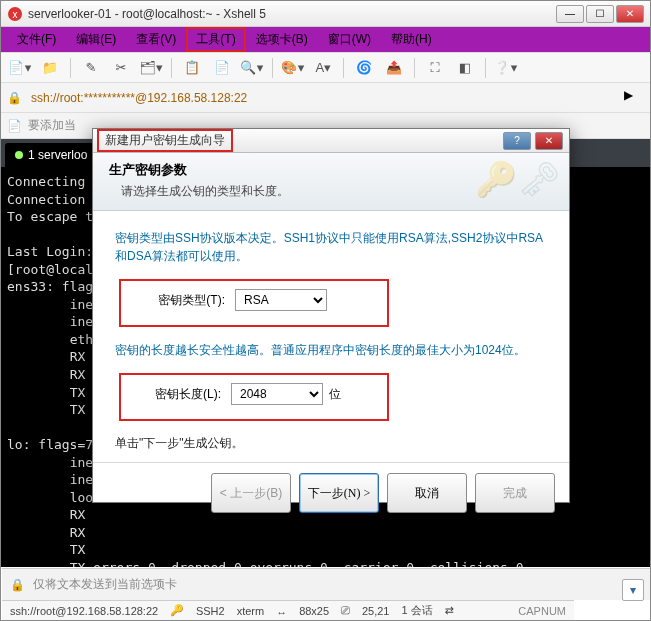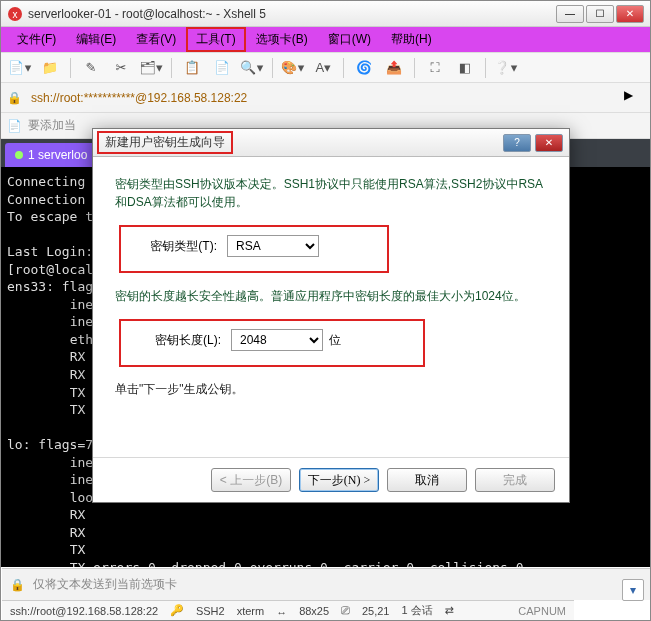--- a/index.html
+++ b/index.html
@@ -7,37 +7,37 @@
   
   
   .main-window { position: absolute; top: 0; left: 0; width: 651px; height: 621px; background: #fff; border: 1px solid #888; }
   .titlebar { height: 26px; background: linear-gradient(#fdfdfd,#e9e9e9); display: flex; align-items: center; padding: 0 6px; border-bottom: 1px solid #ccc; }
   .titlebar .app-icon { width: 16px; height: 16px; margin-right: 5px; }
   .titlebar .title { flex: 1; font-size: 12px; color: #333; }
   .titlebar .win-btns { display: flex; gap: 2px; }
   .titlebar .win-btn { width: 28px; height: 18px; background: linear-gradient(#f9f9f9,#e4e4e4); border: 1px solid #9e9e9e; border-radius: 2px; display: flex; align-items: center; justify-content: center; font-size: 10px; cursor: pointer; }
   .titlebar .win-btn.close { background: linear-gradient(#e77,#c33); color: #fff; }
   
-  .menubar { height: 26px; display: flex; align-items: center; padding: 0 6px; border-bottom: 1px solid #ddd; background: #d946ef; }
+  .menubar { height: 26px; display: flex; align-items: center; padding: 0 6px; border-bottom: 1px solid #ddd; background: #a21caf; }
   .menubar .menu-item { padding: 4px 10px; cursor: default; }
   .menubar .menu-item.hl { border: 2px solid #d22; padding: 2px 8px; }
   
   .toolbar { height: 30px; display: flex; align-items: center; padding: 0 6px; gap: 4px; border-bottom: 1px solid #ddd; background: #f7f7f7; }
   .toolbar .tb-btn { width: 26px; height: 22px; border: 1px solid transparent; border-radius: 2px; display: flex; align-items: center; justify-content: center; color: #555; cursor: pointer; font-size: 13px; }
   .toolbar .sep { width: 1px; height: 20px; background: #ccc; margin: 0 3px; }
   
   .addressbar { height: 30px; display: flex; align-items: center; padding: 0 6px; border-bottom: 1px solid #ddd; background: #f4f4f4; }
   .addressbar .lock { margin-right: 6px; color: #888; }
   .addressbar .addr { flex: 1; color: #a16207; font-size: 12px; padding: 3px; }
   .addressbar .go { width: 20px; height: 20px; margin-left: 5px; }
   
   .addbar { height: 26px; display: flex; align-items: center; padding: 0 6px; border-bottom: 1px solid #ddd; background: #f4f4f4; color: #888; font-size: 12px; }
   
   .tabbar { height: 28px; background: #3a3f45; display: flex; align-items: flex-end; padding: 0 4px; }
-  .tabbar .tab { background: #8b5cf6; color: #fff; padding: 5px 12px 5px 10px; font-size: 12px; border-radius: 3px 3px 0 0; display: flex; align-items: center; gap: 5px; }
+  .tabbar .tab { background: #000000; color: #fff; padding: 5px 12px 5px 10px; font-size: 12px; border-radius: 3px 3px 0 0; display: flex; align-items: center; gap: 5px; }
   .tabbar .tab .dot { width: 8px; height: 8px; background: #9f6; border-radius: 50%; }
   
   .terminal { background: #000; color: #ddd; font-family: "Consolas", monospace; font-size: 13px; padding: 6px; height: 400px; overflow: hidden; line-height: 1.35; white-space: pre-wrap; }
   
   .inputarea { position: absolute; left: 1px; bottom: 20px; width: 648px; height: 32px; background: #f2f2f2; border-top: 1px solid #ccc; display: flex; align-items: center; padding: 0 8px; color: #888; font-size: 12px; }
   .inputarea .lock2 { margin-right: 8px; }
   
   .statusbar { position: absolute; left: 1px; bottom: 0; width: 572px; height: 20px; background: #f7f7f7; border-top: 1px solid #ccc; display: flex; align-items: center; padding: 0 8px; font-size: 11px; color: #444; gap: 12px; }
   .statusbar .right { margin-left: auto; display: flex; color: #888; }
   
@@ -50,31 +50,31 @@
   .dialog .dlg-title .dbtn { width: 28px; height: 18px; border: 1px solid #8296ac; border-radius: 2px; display: flex; align-items: center; justify-content: center; font-size: 10px; color: #fff; }
   .dialog .dlg-title .dbtn.help { background: linear-gradient(#7ea6cc,#4b79a8); }
   .dialog .dlg-title .dbtn.close { background: linear-gradient(#d55,#a22); }
   
   .dlg-header { background: linear-gradient(#f7f9fb,#e5ebef); border-bottom: 1px solid #c8ced4; padding: 8px 16px 10px 16px; position: relative; height: 62px; }
   .dlg-header .h1 { font-size: 13px; font-weight: bold; margin-bottom: 4px; }
   .dlg-header .h2 { font-size: 12px; color: #444; margin-left: 12px; }
   .dlg-header .keys { position: absolute; right: 8px; top: 6px; opacity: .25; font-size: 34px; color: #8aa; }
   
   .dlg-body { flex: 1; padding: 18px 22px 10px 22px; position: relative; }
-  .dlg-body .desc { font-size: 12px; color: #14532d; line-height: 1.5; margin-bottom: 14px; }
+  .dlg-body .desc { font-size: 12px; color: #0369a1; line-height: 1.5; margin-bottom: 14px; }
   .form-row { display: flex; align-items: center; margin-bottom: 12px; }
   .form-row label { width: 86px; text-align: right; padding-right: 10px; font-size: 12px; }
   .form-row select, .form-row .sel { width: 92px; height: 22px; border: 1px solid #999; font-size: 12px; padding-left: 4px; background: #fff; }
   .form-row .unit { margin-left: 6px; font-size: 12px; }
-  .redbox1 { border: 2px solid #d22; padding: 8px 10px 2px 20px; margin: 0 0 14px 4px; width: 270px; }
-  .redbox2 { border: 2px solid #d22; padding: 8px 10px 2px 24px; margin: 0 0 14px 4px; width: 306px; }
+  .redbox1 { border: 2px solid #d22; padding: 8px 10px 2px 28px; margin: 0 0 14px 4px; width: 270px; }
+  .redbox2 { border: 2px solid #d22; padding: 8px 10px 2px 24px; margin: 0 0 14px 4px; width: 270px; }
   .hint { font-size: 12px; color: #222; margin-top: 8px; }
   
   .dlg-footer { border-top: 1px solid #d8d8d8; padding: 10px 14px; display: flex; justify-content: flex-end; gap: 8px; }
-  .dlg-footer button { min-width: 80px; height: 24px; font-size: 12px; border: 1px solid #8a8a8a; border-radius: 3px; background: linear-gradient(#fefefe,#e4e4e4); cursor: pointer; }
+  .dlg-footer button { min-width: 80px; height: 40px; font-size: 12px; border: 1px solid #8a8a8a; border-radius: 3px; background: linear-gradient(#fefefe,#e4e4e4); cursor: pointer; }
   .dlg-footer button:disabled { color: #999; cursor: default; }
   .dlg-footer button.primary { border: 1px solid #2a6fb0; box-shadow: 0 0 0 1px #9ec8ee inset; font-family: Liberation Serif, serif; }
   
   .float-btn { position: absolute; right: 6px; top: 578px; width: 22px; height: 22px; background: #fff; border: 1px solid #aaa; border-radius: 2px; display: flex; align-items: center; justify-content: center; color: #36a; }
 </style>
 </head>
 <body>
 
 <div class="main-window">
 
@@ -195,20 +195,25 @@
 
 <div class="dialog">
   <div class="dlg-title">
     <span class="t">新建用户密钥生成向导</span>
     <span class="spacer"></span>
     <div class="win-btns">
       <div class="dbtn help">?</div>
       <div class="dbtn close">✕</div>
     </div>
   </div>
+  <div class="dlg-header">
+    <div class="h1">生产密钥参数</div>
+    <div class="h2">请选择生成公钥的类型和长度。</div>
+    <div class="keys">🔑🗝</div>
+  </div>
   <div class="dlg-body">
     <div class="desc">密钥类型由SSH协议版本决定。SSH1协议中只能使用RSA算法,SSH2协议中RSA和DSA算法都可以使用。</div>
     <div class="redbox1">
       <div class="form-row">
         <label>密钥类型(T):</label>
         <select class="sel">
           <option>RSA</option>
         </select>
       </div>
     </div>

